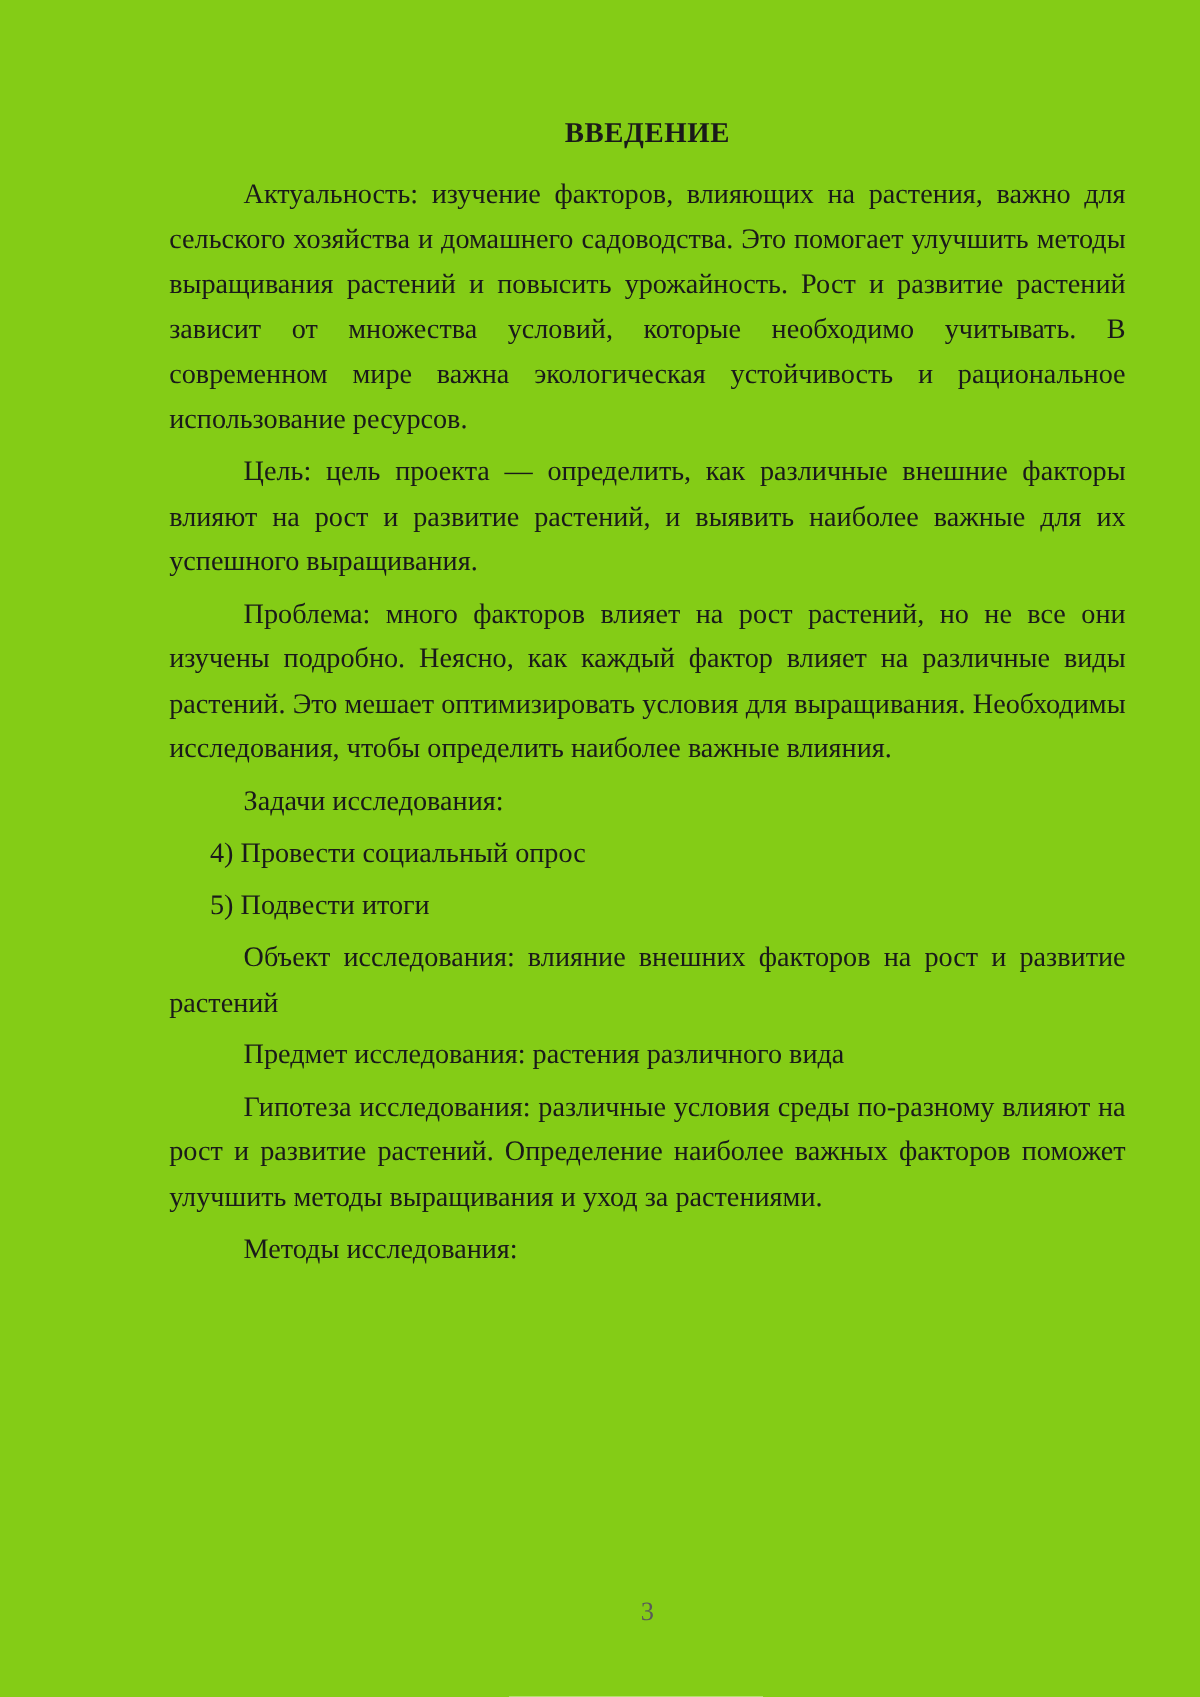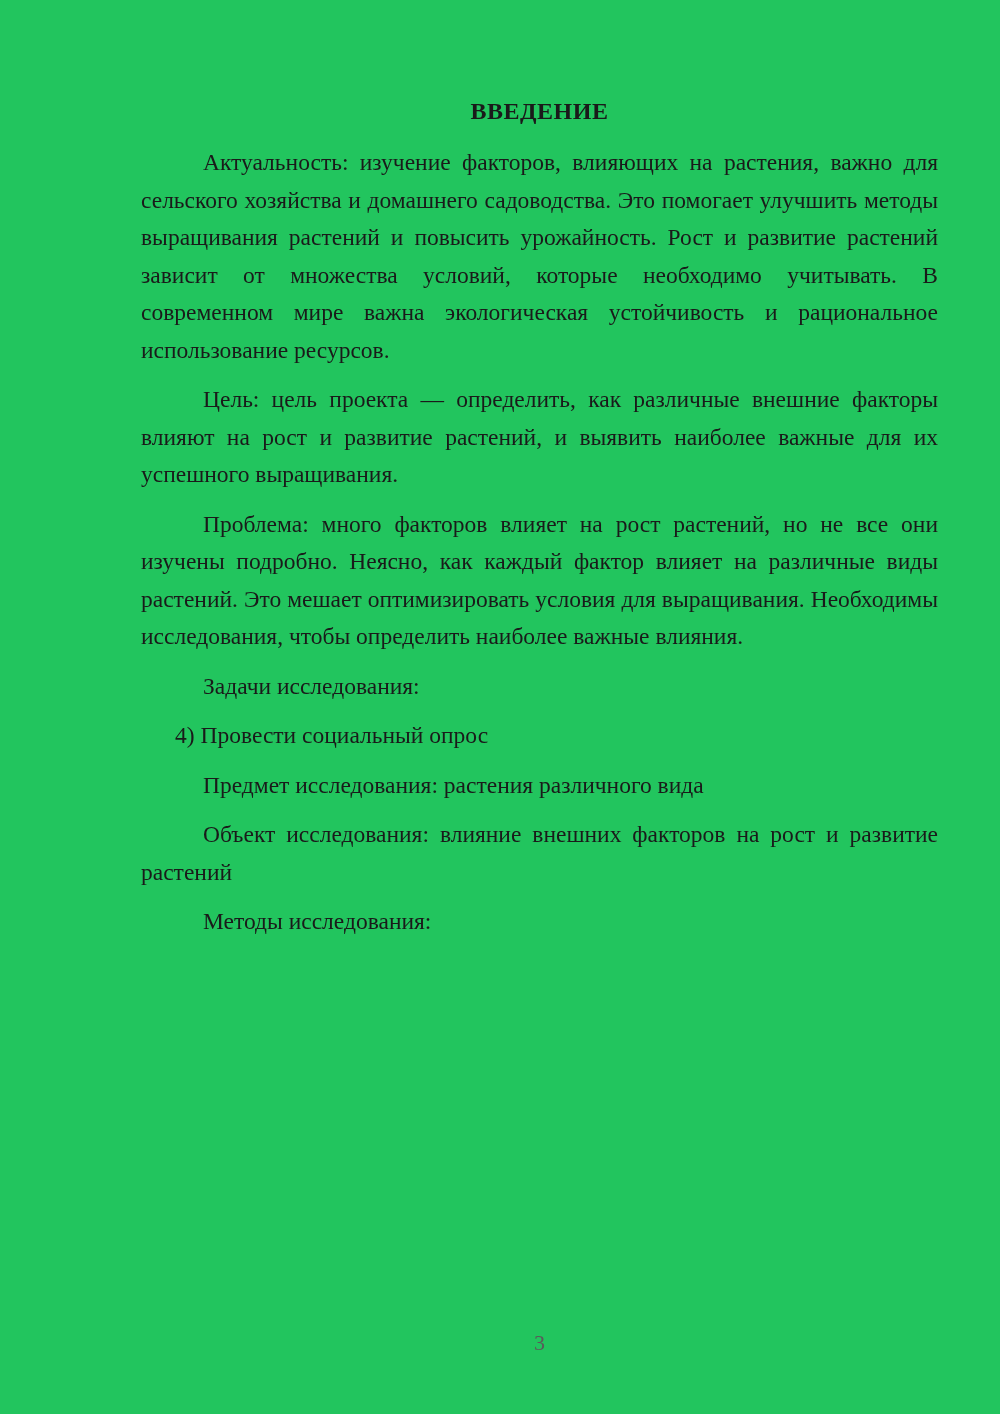--- a/index.html
+++ b/index.html
@@ -4,41 +4,41 @@
 <style>
   html, body {
     margin: 0;
     padding: 0;
     background: #ffffff;
   }
   .page {
     position: relative;
     width: 1000px;
     height: 1414px;
-    background: #22c55e;
+    background: #84cc16;
     overflow: hidden;
     font-family: "Liberation Serif", "DejaVu Serif", serif;
     color: #1a1a1a;
   }
   .content {
     position: absolute;
     left: 141px;
     top: 96px;
     width: 797px;
   }
   .doc-title {
     margin: 0 0 18px 0;
     font-size: 24px;
     line-height: 30px;
     font-weight: bold;
     text-align: center;
     letter-spacing: 0.5px;
   }
   .para {
-    margin: 12px 0 6px 0;
+    margin: 0 0 6px 0;
     font-size: 23.5px;
     line-height: 37.5px;
     text-align: justify;
     text-indent: 62px;
   }
   .para.list {
     text-indent: 34px;
   }
   .page-number {
     position: absolute;
@@ -64,23 +64,25 @@
 
     <p class="para">Проблема: много факторов влияет на рост растений, но не все они изучены подробно. Неясно, как каждый фактор влияет на различные виды растений. Это мешает оптимизировать условия для выращивания. Необходимы исследования, чтобы определить наиболее важные влияния.</p>
 
     <p class="para">Задачи исследования:</p>
 
 
 
 
     <p class="para list">4) Провести социальный опрос</p>
 
+    <p class="para list">5) Подвести итоги</p>
+
+    <p class="para">Объект исследования: влияние внешних факторов на рост и развитие растений</p>
 
     <p class="para">Предмет исследования: растения различного вида</p>
 
-    <p class="para">Объект исследования: влияние внешних факторов на рост и развитие растений</p>
-
+    <p class="para">Гипотеза исследования: различные условия среды по-разному влияют на рост и развитие растений. Определение наиболее важных факторов поможет улучшить методы выращивания и уход за растениями.</p>
 
     <p class="para">Методы исследования:</p>
   </div>
 
   <div class="page-number">3</div>
 </div>
 
 </body></html>

